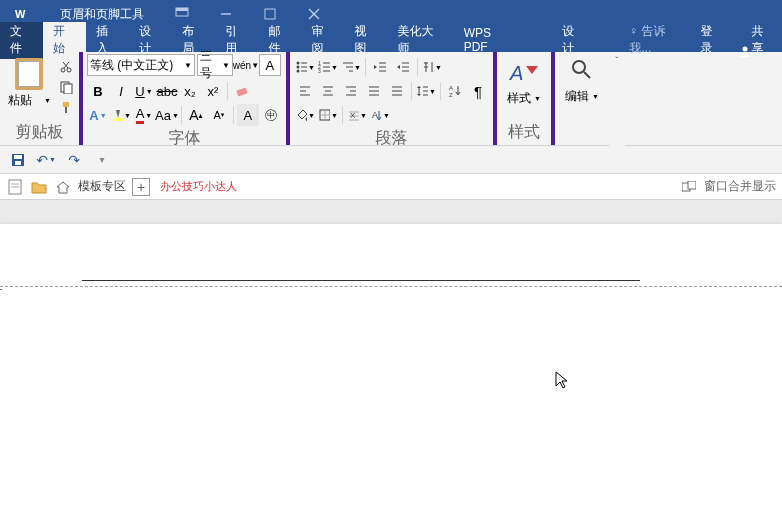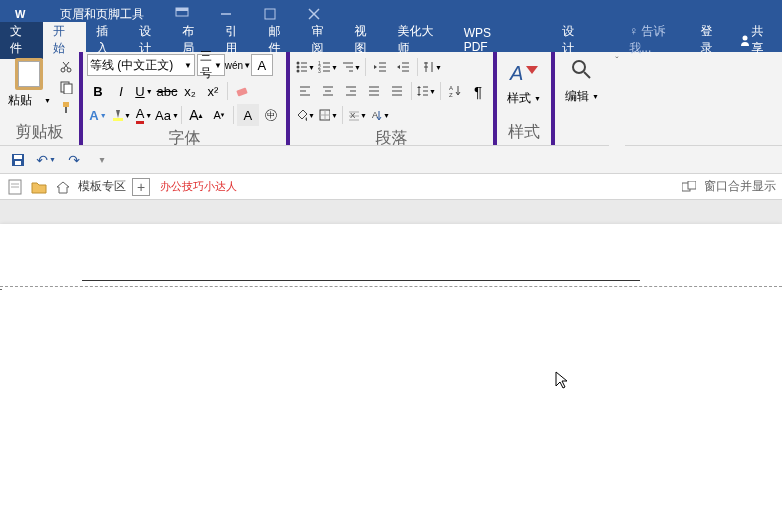--- a/index.html
+++ b/index.html
@@ -11,35 +11,35 @@
 .win-btns{display:flex;gap:8px;margin-right:8px}
 .win-btn{width:36px;height:28px;display:flex;align-items:center;justify-content:center;cursor:pointer}
 .ribbon-tabs{height:24px;background:#2b579a;display:flex;align-items:center;font-size:12px}
 .tab{padding:0 10px;color:#fff;cursor:pointer;height:37px;display:flex;align-items:center}
 .tab.file{background:#1e3e6e}
 .tab.active{background:#f3f3f3;color:#2b579a}
 .tab.design{padding:0 36px}
 .tab-right{margin-left:auto;display:flex;align-items:center;color:#fff}
 .tell-me{padding:0 8px;color:#b8c9e8;font-size:12px}
 .login{padding:0 8px;cursor:pointer}
-.share{padding:0 8px;cursor:pointer;display:flex;align-items:center;gap:1px}
+.share{padding:0 8px;cursor:pointer;display:flex;align-items:flex-end;gap:1px}
 .ribbon{height:94px;background:#f3f3f3;border-bottom:1px solid #d4d4d4;display:flex}
 .group{border-right:4px solid #4c1d95;padding:2px 4px 0 4px;display:flex;flex-direction:column}
 .group-label{font-size:16px;color:#666;text-align:center;padding:2px 0;margin-top:auto}
 .paste-big{display:flex;flex-direction:column;align-items:center;padding:4px;cursor:pointer}
 .paste-icon{width:32px;height:32px;position:relative}
 .clipboard-bg{width:28px;height:32px;background:#d4a862;border-radius:2px;position:absolute;left:2px}
 .clipboard-paper{width:22px;height:26px;background:#fff;border:1px solid #aaa;position:absolute;left:5px;top:3px}
 .paste-label{font-size:12px;margin-top:2px;display:flex;align-items:center;gap:11px}
 .mini-btns{display:flex;flex-direction:column;gap:2px;padding-top:4px;margin-left:2px}
 .mini-btn{width:18px;height:18px;display:flex;align-items:center;justify-content:center;cursor:pointer;font-size:12px}
 .font-top{display:flex;gap:2px;margin-bottom:4px;align-items:center}
 .font-sel{border:1px solid #ababab;background:#fff;height:22px;font-size:12px;padding:0 2px;display:flex;align-items:center}
 .font-name{width:108px}
-.font-size{width:28px}
+.font-size{width:36px}
 .drop-arrow{font-size:8px;margin-left:auto;padding-left:2px}
 .btn{width:22px;height:22px;display:flex;align-items:center;justify-content:center;cursor:pointer;font-size:13px;border:1px solid transparent}
 .btn.box{border:1px solid #ababab;background:#fff}
 .row{display:flex;gap:1px;margin-bottom:2px;align-items:center}
 .row2{display:flex;gap:1px;align-items:center}
 .sep{width:1px;height:18px;background:#d4d4d4;margin:0 2px}
 .dd{font-size:7px;margin-left:1px}
 .style-big{display:flex;flex-direction:column;align-items:center;padding:4px 6px;cursor:pointer}
 .style-icon{font-size:28px;color:#2b579a}
 .edit-big{display:flex;flex-direction:column;align-items:center;padding:4px 6px;cursor:pointer}

